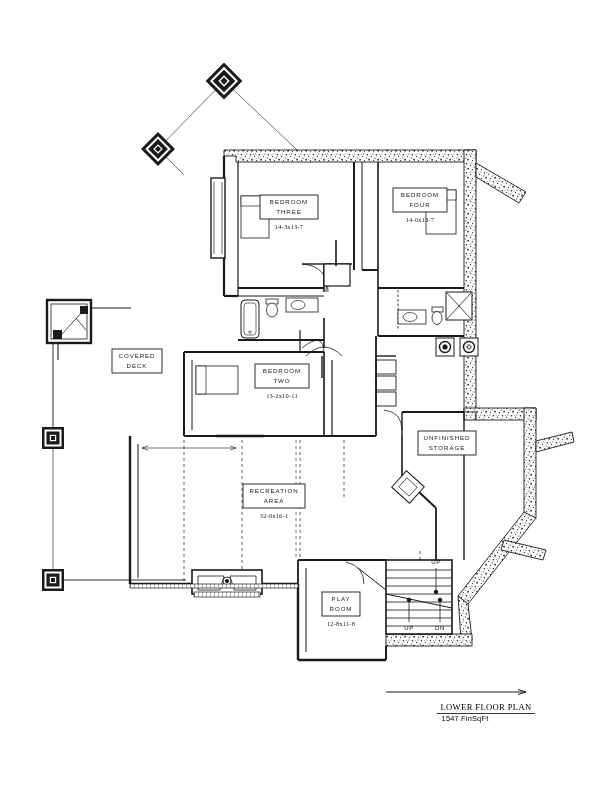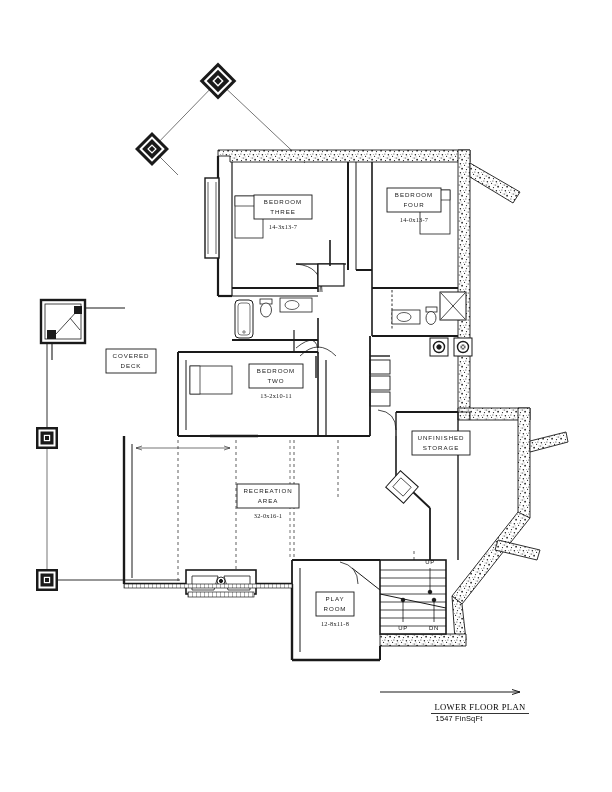--- a/index.html
+++ b/index.html
@@ -12,20 +12,21 @@
     height: 792px;
     position: relative;
     font-family: "Liberation Sans", sans-serif;
     overflow: hidden;
   }
   #plan-root {
     position: absolute;
     left: 0; top: 0;
     width: 528px;
     height: 792px;
+    padding-left: 6px;
   }
   svg#floorplan {
     display: block;
     width: 612px;
     height: 792px;
   }
   .room-label-text {
     font-family: "Liberation Sans", sans-serif;
     font-size: 6.2px;
     letter-spacing: 0.9px;

